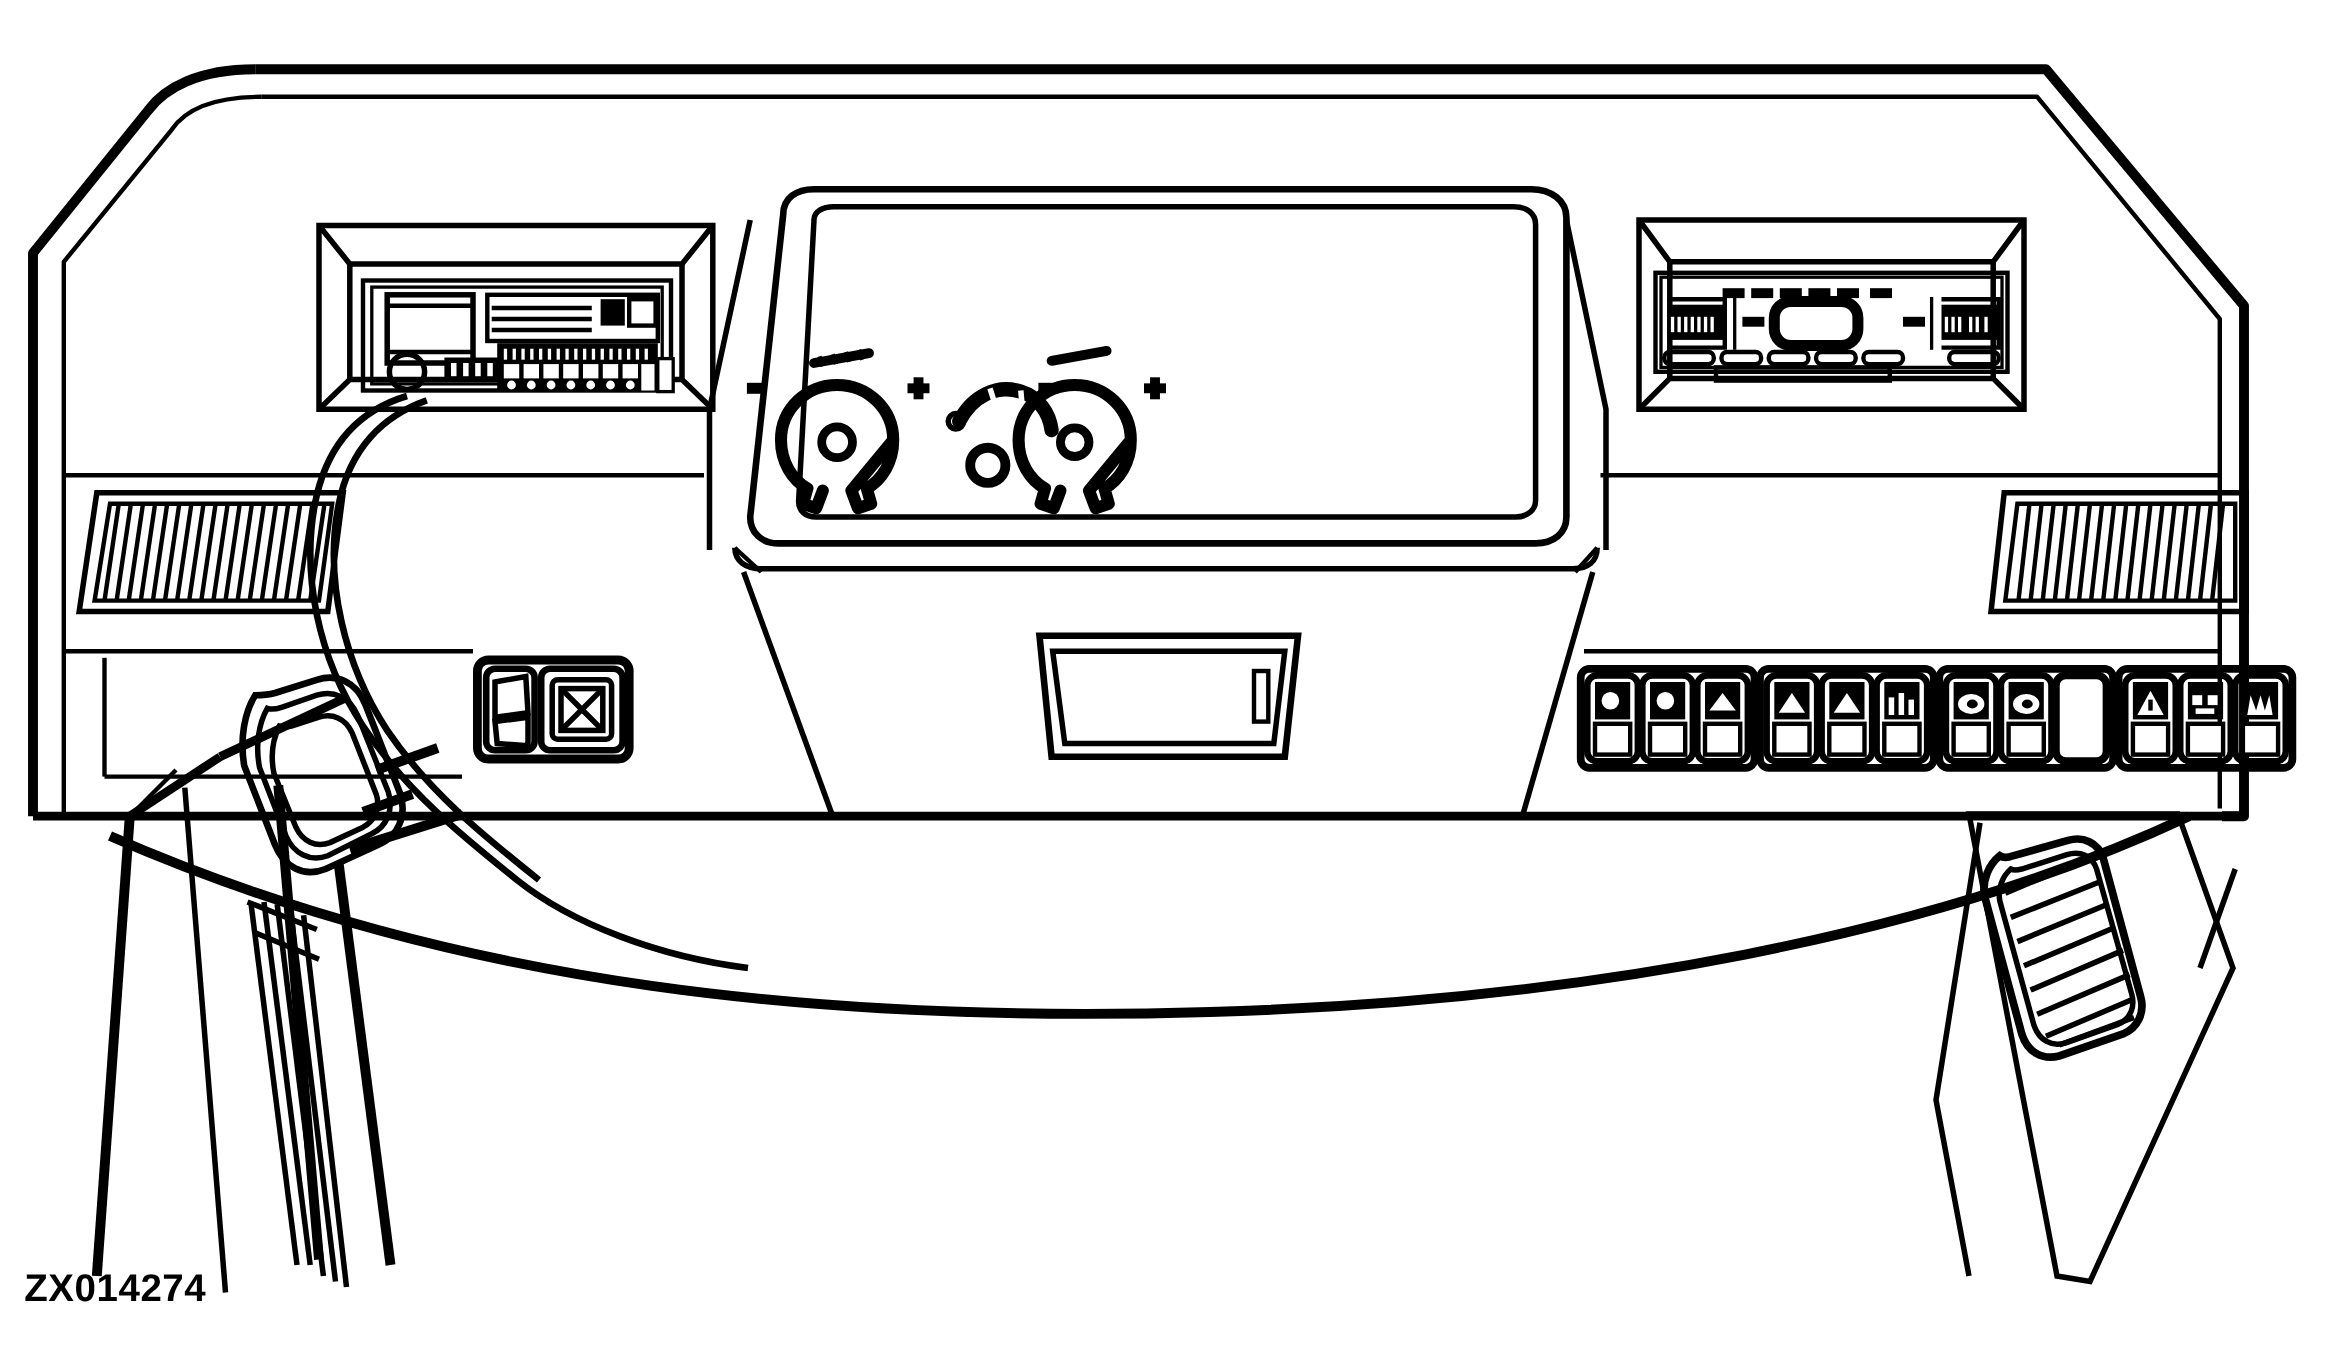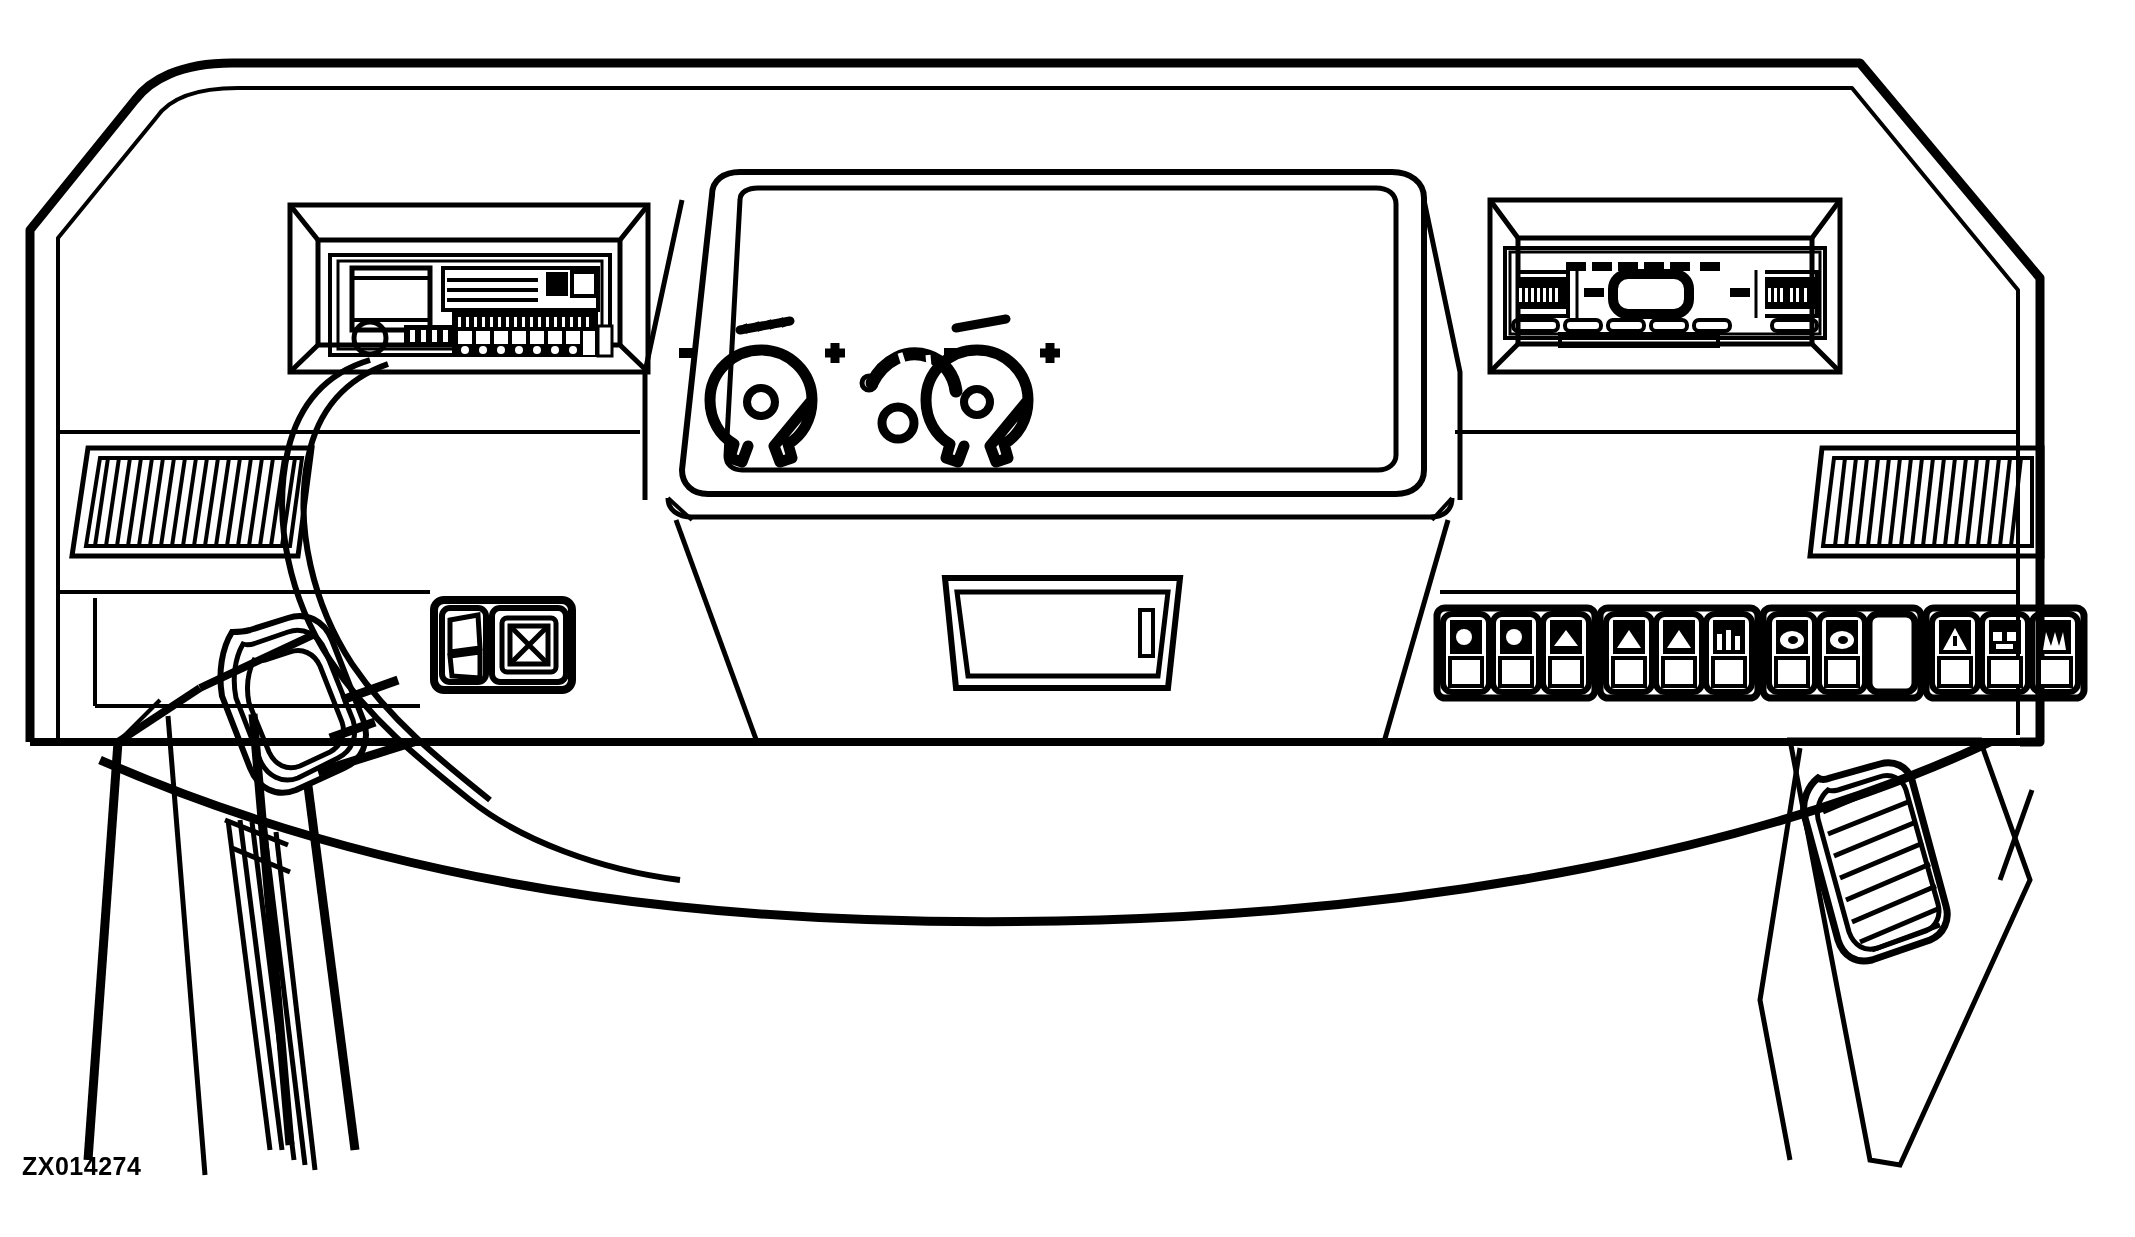--- a/index.html
+++ b/index.html
@@ -2,21 +2,21 @@
 <html><head>
 <meta charset="utf-8">
 <style>
   html,body{margin:0;padding:0;background:#ffffff;}
   body{font-family:"Liberation Sans",sans-serif;}
   #stage{position:relative;width:2135px;height:1237px;background:#ffffff;overflow:hidden;}
   #stage svg{position:absolute;left:0;top:0;}
   .cap{
     position:absolute;left:22px;top:1152px;
     font-family:"Liberation Sans",sans-serif;
-    font-weight:bold;font-size:25px;letter-spacing:0.5px;color:#000;
+    font-weight:bold;font-size:35px;letter-spacing:0.5px;color:#000;
     white-space:nowrap;
   }
 </style>
 </head>
 <body>
 
 <div id="stage">
 
 <svg width="2135" height="1237" viewBox="0 0 2135 1237" xmlns="http://www.w3.org/2000/svg">
 

